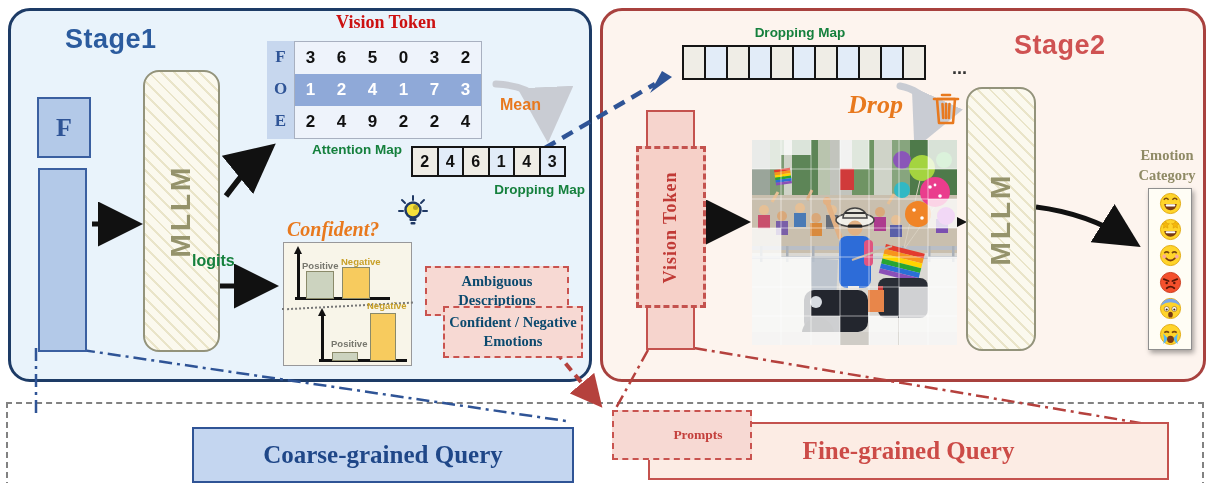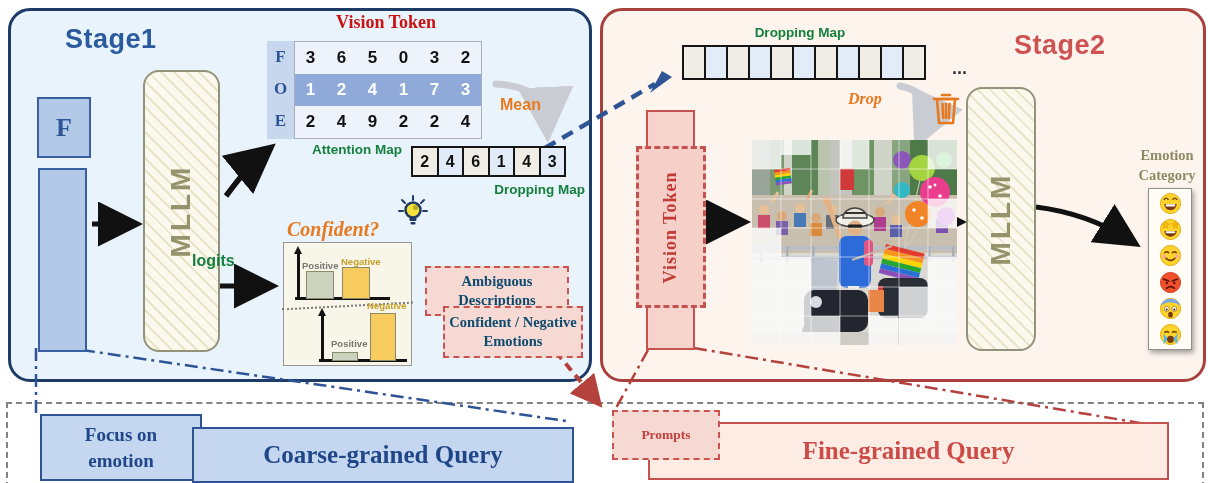--- a/index.html
+++ b/index.html
@@ -88,21 +88,21 @@
   .emoji-panel{background:#fffdf5;border:1.5px solid #8f8f8f;box-shadow:2px 3px 5px rgba(0,0,0,.35);
                display:flex;flex-direction:column;align-items:center;justify-content:space-evenly;}
 
   
   .q-blue{background:#c4d6f0;border:2.5px solid #2f5496;color:#1f4788;}
   .q-pink{background:#fcece4;border:2.5px solid #c4524e;color:#cc4b47;}
   .qbox{font-family:"Liberation Serif",serif;font-weight:bold;display:flex;align-items:center;
         justify-content:center;text-align:center;line-height:1.35;}
   .prompts-box{background:#f7d9d3;border:2.5px dashed #c9534f;color:#c4413d;
                font-family:"Liberation Serif",serif;font-weight:bold;font-size:13.5px;
-               display:flex;align-items:center;justify-content:center;}
+               display:flex;align-items:center;justify-content:center;padding-left:32px;}
 </style>
 </head>
 <body>
 
 <div class="canvas">
 
   <div class="stage stage1"></div>
   <div class="stage stage2"></div>
   <div class="bottom-panel"></div>
 
@@ -249,21 +249,21 @@
       <span class="cell"></span>
       <span class="cell"></span>
       <span class="cell"></span>
       <span class="cell"></span>
       <span class="cell"></span>
       <span class="cell"></span>
       <span class="cell"></span>
   </div>
   <div class="item" style="left:952px;top:58px;font-weight:bold;font-size:18px;color:#333;">...</div>
 
-  <div class="item orange-script" style="left:848px;top:90px;font-size:16px;">Drop</div>
+  <div class="item orange-script" style="left:848px;top:90px;font-size:26px;">Drop</div>
 
   <svg class="item" style="left:930px;top:90px;" width="32" height="36" viewBox="0 0 32 36">
     <g fill="none" stroke="#e8791e" stroke-width="2.6" stroke-linecap="round" stroke-linejoin="round">
       <path d="M12,5 h8"></path>
       <path d="M4,9 h24"></path>
       <path d="M7,9 l2,24 h14 l2,-24 z"></path>
       <line x1="12.5" y1="14" x2="13.2" y2="28"></line>
       <line x1="16" y1="14" x2="16" y2="28"></line>
       <line x1="19.5" y1="14" x2="18.8" y2="28"></line>
     </g>
@@ -459,18 +459,17 @@
     <svg width="23" height="23" viewBox="0 0 24 24">
       <circle cx="12" cy="12" r="10.5" fill="#ffd42a" stroke="#e0a80f"></circle>
       <path d="M5.5,10 q2.5,-2 5,0" fill="none" stroke="#7a4a10" stroke-width="1.6"></path>
       <path d="M13.5,10 q2.5,-2 5,0" fill="none" stroke="#7a4a10" stroke-width="1.6"></path>
       <path d="M4.5,11 q1.5,6 0,11 q3.5,-2 4.5,-6" fill="#58b8f0"></path>
       <path d="M19.5,11 q-1.5,6 0,11 q-3.5,-2 -4.5,-6" fill="#58b8f0"></path>
       <ellipse cx="12" cy="17" rx="3.6" ry="3.8" fill="#7a3b12"></ellipse>
     </svg>
   </div>
 
-  <div class="item qbox q-blue" style="left:40px;top:414px;width:138px;height:63px;font-size:19px;padding:0 10px;">Focus on emotion</div>
   <div class="item qbox q-blue" style="left:192px;top:420px;width:378px;height:52px;font-size:25px;margin-top:7px;">Coarse-grained Query</div>
   <div class="item qbox q-pink" style="left:648px;top:422px;width:517px;height:54px;font-size:25px;">Fine-grained Query</div>
   <div class="item prompts-box" style="left:612px;top:410px;width:104px;height:46px;">Prompts</div>
 
 </div>
 
 </body></html>

